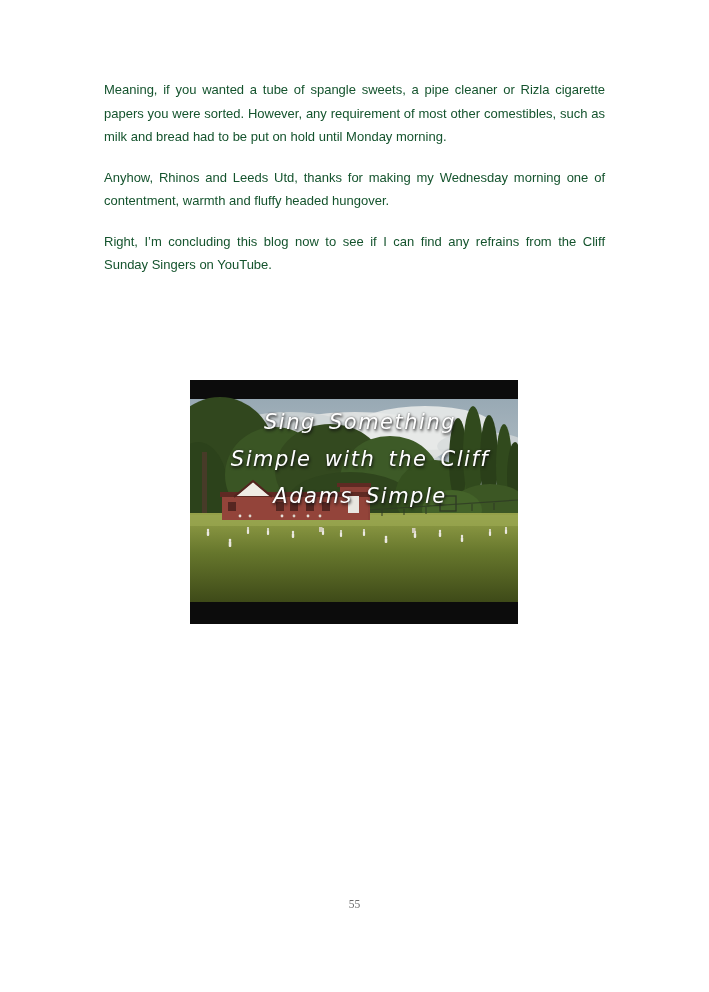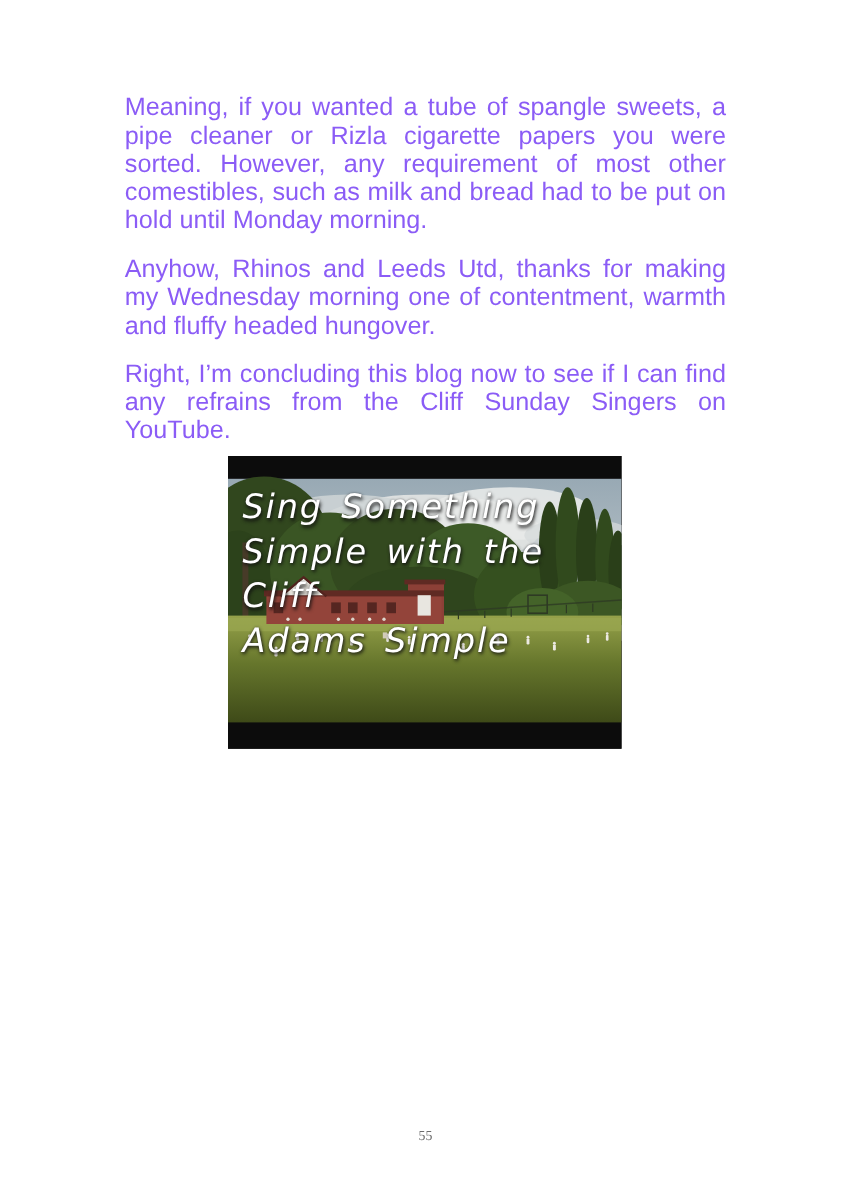--- a/index.html
+++ b/index.html
@@ -13,23 +13,23 @@
     height: 992px;
     background: #ffffff;
     overflow: hidden;
     font-family: "Liberation Sans", sans-serif;
   }
   .text-block {
     position: absolute;
     left: 104px;
     top: 78px;
     width: 501px;
-    font-size: 21px;
+    font-size: 13px;
     line-height: 23.5px;
-    color: #8b5cf6;
+    color: #14532d;
     text-align: justify;
   }
   .text-block p {
     margin: 0 0 17px 0;
     padding: 0;
   }
   .text-block em {
     font-style: italic;
   }
   .thumb {
@@ -46,37 +46,37 @@
     position: absolute;
     left: 0;
     top: 0;
     display: block;
   }
   .thumb .caption {
     position: absolute;
     left: 12px;
     right: 0;
     top: 24px;
-    text-align: left;
+    text-align: center;
     font-family: "DejaVu Sans", sans-serif;
     font-style: italic;
-    font-size: 28px;
+    font-size: 21px;
     line-height: 37px;
     letter-spacing: 1.5px;
     word-spacing: 5px;
     color: #ffffff;
     text-shadow: 1px 2px 3px rgba(15,15,15,0.85), 0 0 2px rgba(40,40,40,0.6);
   }
   .thumb .caption span {
     display: block;
   }
   .page-number {
     position: absolute;
     left: 0;
-    top: 941px;
+    top: 898px;
     width: 709px;
     text-align: center;
     font-family: "Liberation Serif", serif;
     font-size: 11.5px;
     color: #6b6b6b;
   }
 </style>
 </head>
 <body>
 

